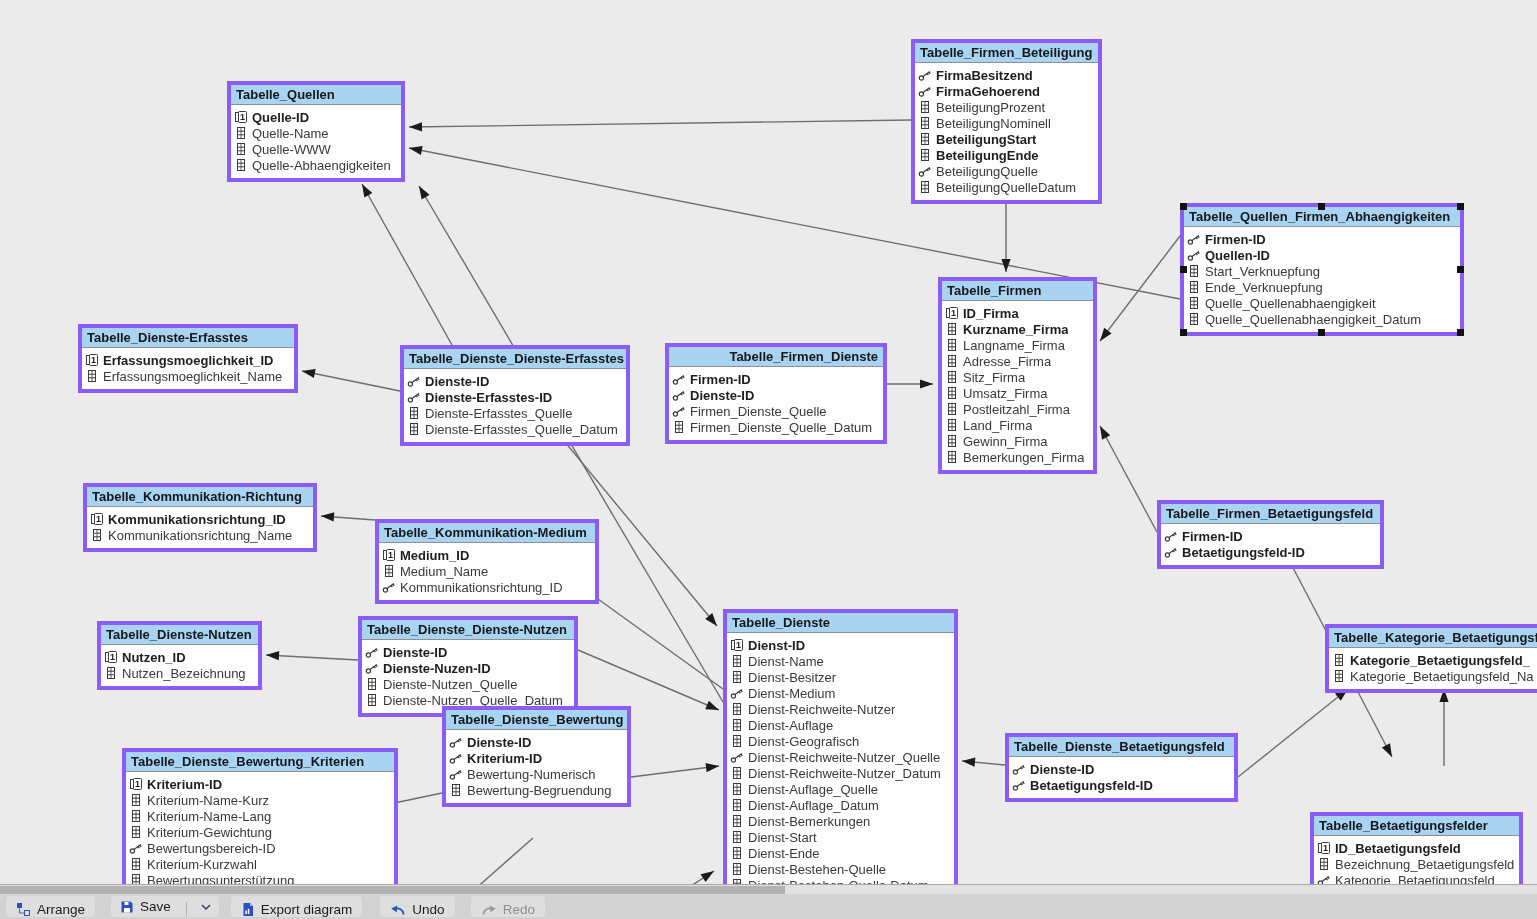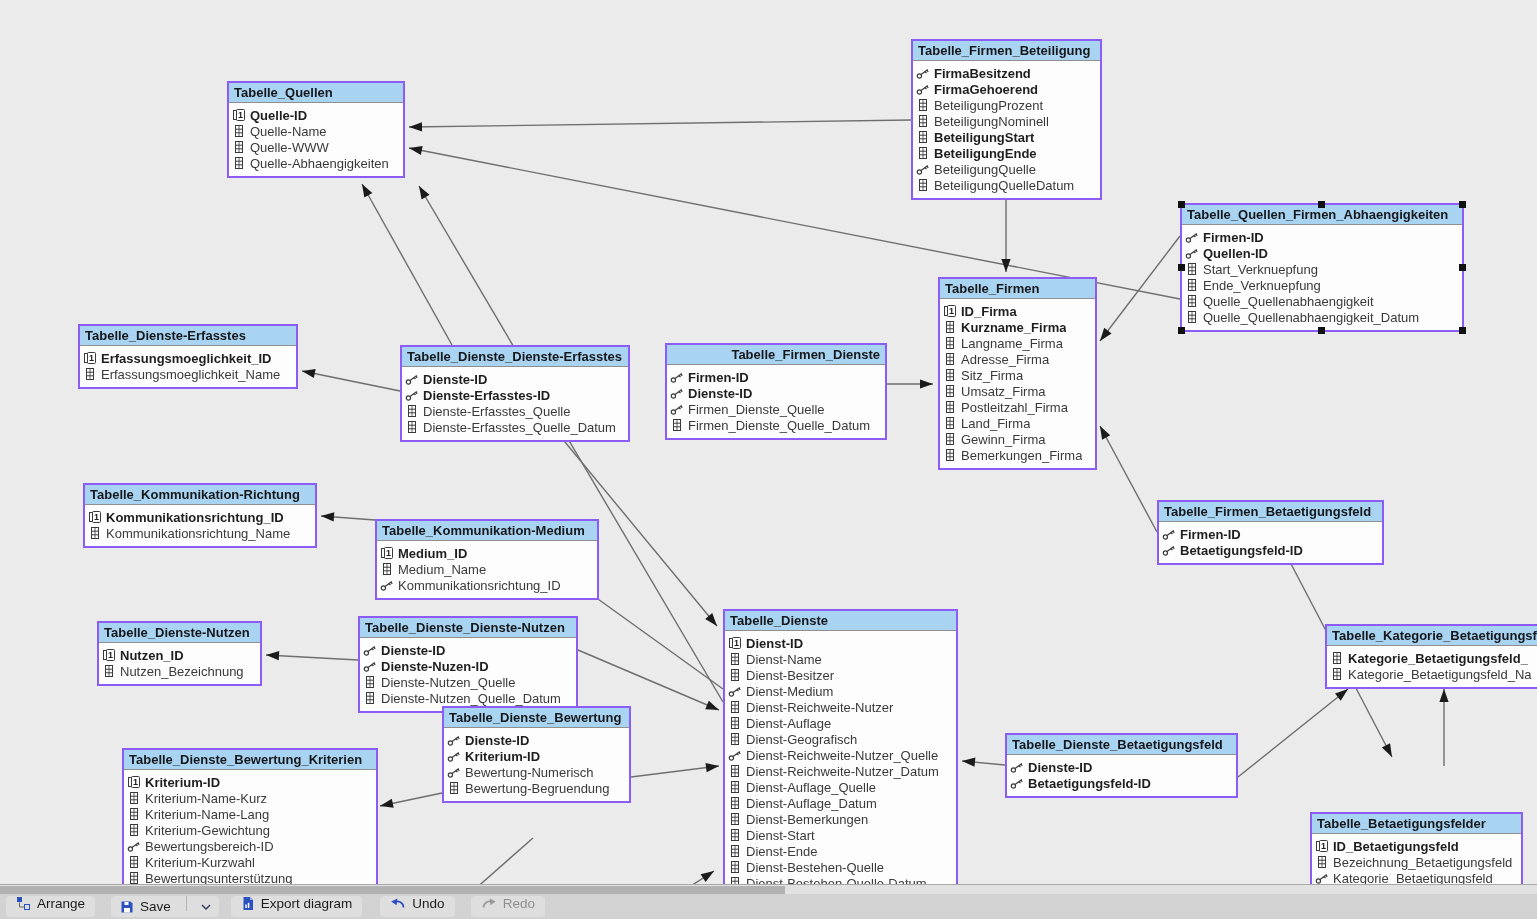--- a/index.html
+++ b/index.html
@@ -1,39 +1,39 @@
 <!DOCTYPE html>
 <html><head>
 <meta charset="utf-8">
 <style>
   html,body{margin:0;padding:0;background:#ebebeb;}
   .stage{position:relative;width:1537px;height:919px;overflow:hidden;background:#ebebeb;
          font-family:"Liberation Sans",sans-serif;}
   #canvas{position:absolute;left:0;top:0;width:1537px;height:884px;overflow:hidden;}
   #rel{position:absolute;left:0;top:0;}
-  .tbl{position:absolute;background:#fdfdfd;border:2px solid #8b5cf6;color:#3a3a3a;
+  .tbl{position:absolute;background:#fdfdfd;border:4px solid #8b5cf6;color:#3a3a3a;
        font-size:13px;white-space:nowrap;box-sizing:border-box;}
   .tbl-h{background:#a9d4f1;border-bottom:1px solid #8f8f8f;font-weight:bold;color:#15171b;
          height:19px;line-height:19px;padding:0 5px;overflow:hidden;}
   .tbl-b{padding:4px 5px 5px 3px;overflow:hidden;}
   .fld{display:flex;align-items:center;height:16px;gap:4px;overflow:hidden;}
   .fld.b{font-weight:bold;color:#1e1e1e;}
   .fic{width:14px;height:14px;flex:0 0 14px;display:inline-flex;align-items:center;justify-content:center;}
   .flb{overflow:hidden;}
   .hdl{position:absolute;width:7px;height:7px;background:#111;}
   .hdl-nw{left:-4px;top:-4px}.hdl-n{left:50%;margin-left:-4px;top:-4px}.hdl-ne{right:-4px;top:-4px}
   .hdl-e{right:-4px;top:50%;margin-top:-4px}.hdl-se{right:-4px;bottom:-4px}
   .hdl-s{left:50%;margin-left:-4px;bottom:-4px}.hdl-sw{left:-4px;bottom:-4px}
   .hdl-w{left:-4px;top:50%;margin-top:-4px}
   .hscroll{position:absolute;left:0;top:884px;width:1537px;height:10px;background:#e2e2e2;
            border-top:1px solid #a8a8a8;box-sizing:border-box;}
   .hthumb{position:absolute;left:0;top:1px;height:8px;background:#b2b2b2;}
   .toolbar{position:absolute;left:0;top:894px;width:1537px;height:25px;background:#d2d2d2;
            display:flex;align-items:center;font-size:13.5px;color:#1c1c1c;}
-  .tb{display:flex;align-items:flex-start;gap:6px;height:21px;padding:0 10px;background:#dedede;
+  .tb{display:flex;align-items:flex-end;gap:6px;height:21px;padding:0 10px;background:#dedede;
       border:none;border-radius:4px;font:inherit;color:inherit;cursor:default;}
   .tbi{display:inline-flex;align-items:center;}
   .combo{padding:0;overflow:hidden;}
   .combo-main{display:flex;align-items:center;gap:6px;height:100%;padding:0 9px;background:transparent;border:none;font:inherit;color:inherit;}
   .combo-sep{width:1px;height:15px;background:#b3b3b3;}
   .combo-arrow{display:flex;align-items:center;height:100%;padding:0 8px;background:transparent;border:none;}
   .disabled{color:#8f8f8f;}
 </style>
 </head>
 <body>
@@ -976,21 +976,21 @@
             <span class="fic">
               <svg width="14" height="14" viewBox="0 0 14 14">
                 <circle cx="3.4" cy="10" r="2.1" fill="none" stroke="#3a3a3a" stroke-width="1.2"></circle>
                 <path d="M5 8.4 L11.8 3.6 M9.2 5.4 L10.4 7.2 M11 4.1 L12.2 5.9" fill="none" stroke="#3a3a3a" stroke-width="1.2"></path>
               </svg>
             </span>
             <span class="flb">Kategorie_Betaetigungsfeld</span>
           </div>
         </div>
       </div>
-      <div class="tbl" style="left: 122px; top: 748px; width: 256px;">
+      <div class="tbl" style="left: 122px; top: 748px; width: 276px;">
         <div class="tbl-h">Tabelle_Dienste_Bewertung_Kriterien</div>
         <div class="tbl-b">
           <div class="fld b">
             <span class="fic">
               <svg width="14" height="14" viewBox="0 0 14 14">
                 <rect x="1.5" y="2.5" width="6" height="9" fill="#fff" stroke="#3a3a3a"></rect>
                 <rect x="4.5" y="1.5" width="8" height="11" rx="1" fill="#fff" stroke="#3a3a3a"></rect>
                 <text x="8.5" y="10" font-size="9" font-weight="bold" fill="#222" text-anchor="middle" font-family="Liberation Sans, sans-serif">1</text>
               </svg>
             </span>

